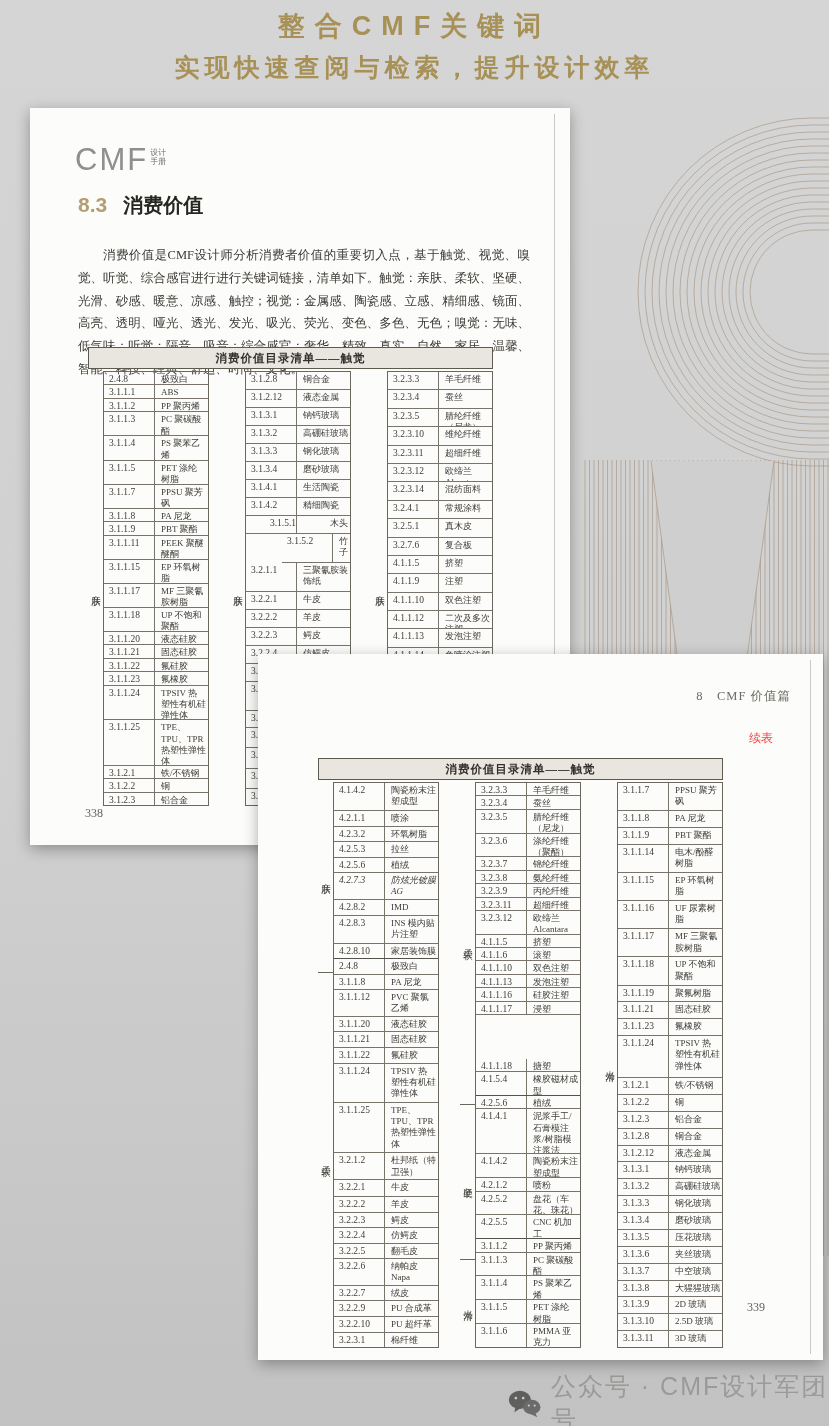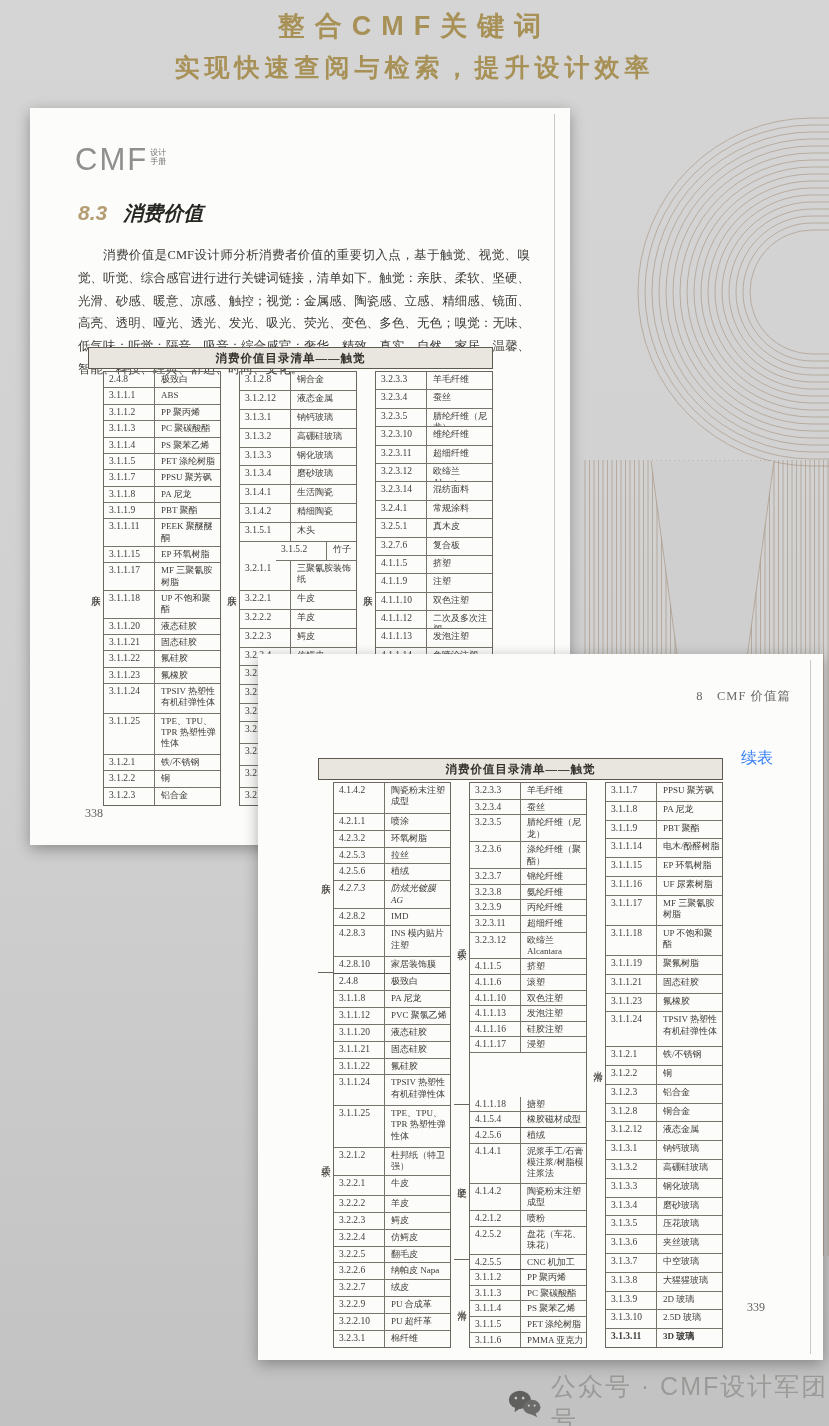--- a/index.html
+++ b/index.html
@@ -18,38 +18,38 @@
   
   .page{position:absolute;background:#fcfcfa;box-shadow:0 4px 14px rgba(0,0,0,.32);}
   .page1{left:30px;top:108px;width:540px;height:737px;z-index:2;}
   .page2{left:258px;top:654px;width:529px;height:706px;z-index:3;padding-left:36px;}
   .edge-line{position:absolute;top:6px;bottom:6px;width:1px;background:#c9c9c5;}
   
   .logo{position:absolute;left:45px;top:36px;color:#8f8f8d;display:flex;align-items:flex-start;
     font-family:"Liberation Sans","DejaVu Sans",sans-serif;}
   .logo .main{font-size:31px;font-weight:300;letter-spacing:2px;line-height:1;}
   .logo .sub{font-size:8px;color:#6e6e6c;line-height:1.15;margin-top:4px;margin-left:2px;}
-  .sec-head{position:absolute;left:48px;top:92px;font-family:"Liberation Sans","DejaVu Sans",sans-serif;font-style:italic;}
+  .sec-head{position:absolute;left:48px;top:84px;font-family:"Liberation Sans","DejaVu Sans",sans-serif;}
   .sec-no{font-size:21px;font-weight:bold;margin-right:16px;}
   .sec-title{font-size:20px;font-weight:bold;color:#262622;}
   .para{position:absolute;left:48px;top:136px;width:452px;font-size:12.5px;line-height:1.82;
     color:#3c3a36;text-align:justify;text-indent:2em;}
   .pageno{position:absolute;font-size:12px;color:#5f5d59;}
   .p1no{left:55px;top:698px;}
   .p2no{right:58px;top:646px;}
   
   .chap-head{position:absolute;top:34px;right:32px;font-size:12.5px;color:#6d6b67;letter-spacing:1px;}
-  .cont-label{position:absolute;top:94px;right:50px;font-size:16px;color:#3b82f6;}
+  .cont-label{position:absolute;top:76px;right:50px;font-size:12px;color:#ef4444;}
   
   .ctable{position:absolute;}
   .t1{left:58px;top:239px;width:405px;}
   .t2{left:60px;top:104px;width:405px;}
   .thead{height:20px;background:#e9e5df;border:1px solid #5d594f;display:flex;align-items:center;
     justify-content:center;font-weight:bold;font-size:11.5px;letter-spacing:1px;color:#33302c;margin-bottom:2px;}
-  .tbody{display:flex;justify-content:space-between;}
+  .tbody{display:flex;justify-content:space-between;gap:21px;}
   .t1 .tbody{height:435px;}
   .t2 .tbody{height:566px;}
   .tcol{display:flex;width:133px;}
   .strip{width:15px;display:flex;flex-direction:column;}
   .seg{display:flex;align-items:center;justify-content:center;min-height:0;}
   .seg span{writing-mode:vertical-rl;text-orientation:upright;font-size:9.5px;letter-spacing:2px;color:#45423e;}
   .segb{border-top:1px solid #6b675f;}
   .grid{flex:1;display:flex;flex-direction:column;border:1px solid #6b675f;min-width:0;}
   .grid.nofill{align-self:flex-start;}
   .trow{display:flex;border-bottom:1px solid #78746c;min-height:0;overflow:hidden;}
@@ -296,21 +296,21 @@
                 <div class="tname">磨砂玻璃</div>
               </div>
               <div class="trow" style="flex-grow: 1;">
                 <div class="tcode">3.1.4.1</div>
                 <div class="tname">生活陶瓷</div>
               </div>
               <div class="trow" style="flex-grow: 1;">
                 <div class="tcode">3.1.4.2</div>
                 <div class="tname">精细陶瓷</div>
               </div>
-              <div class="trow" style="flex-grow: 1;">
+              <div class="trow" style="flex-grow: 1; text-align: right;">
                 <div class="tcode">3.1.5.1</div>
                 <div class="tname">木头</div>
               </div>
               <div class="trow" style="flex-grow: 1; margin-left: 36px;">
                 <div class="tcode">3.1.5.2</div>
                 <div class="tname">竹子</div>
               </div>
               <div class="trow" style="flex-grow: 1;">
                 <div class="tcode">3.2.1.1</div>
                 <div class="tname">三聚氰胺装饰纸</div>
@@ -811,21 +811,21 @@
                 <div class="tname">大猩猩玻璃</div>
               </div>
               <div class="trow" style="flex-grow: 1;">
                 <div class="tcode">3.1.3.9</div>
                 <div class="tname">2D 玻璃</div>
               </div>
               <div class="trow" style="flex-grow: 1;">
                 <div class="tcode">3.1.3.10</div>
                 <div class="tname">2.5D 玻璃</div>
               </div>
-              <div class="trow" style="flex-grow: 1; font-weight: bold;">
+              <div class="trow" style="flex-grow: 1;">
                 <div class="tcode">3.1.3.11</div>
                 <div class="tname">3D 玻璃</div>
               </div>
             </div>
           </div>
         </div>
     </div>
 
     <div class="pageno p2no">339</div>
   </div>

